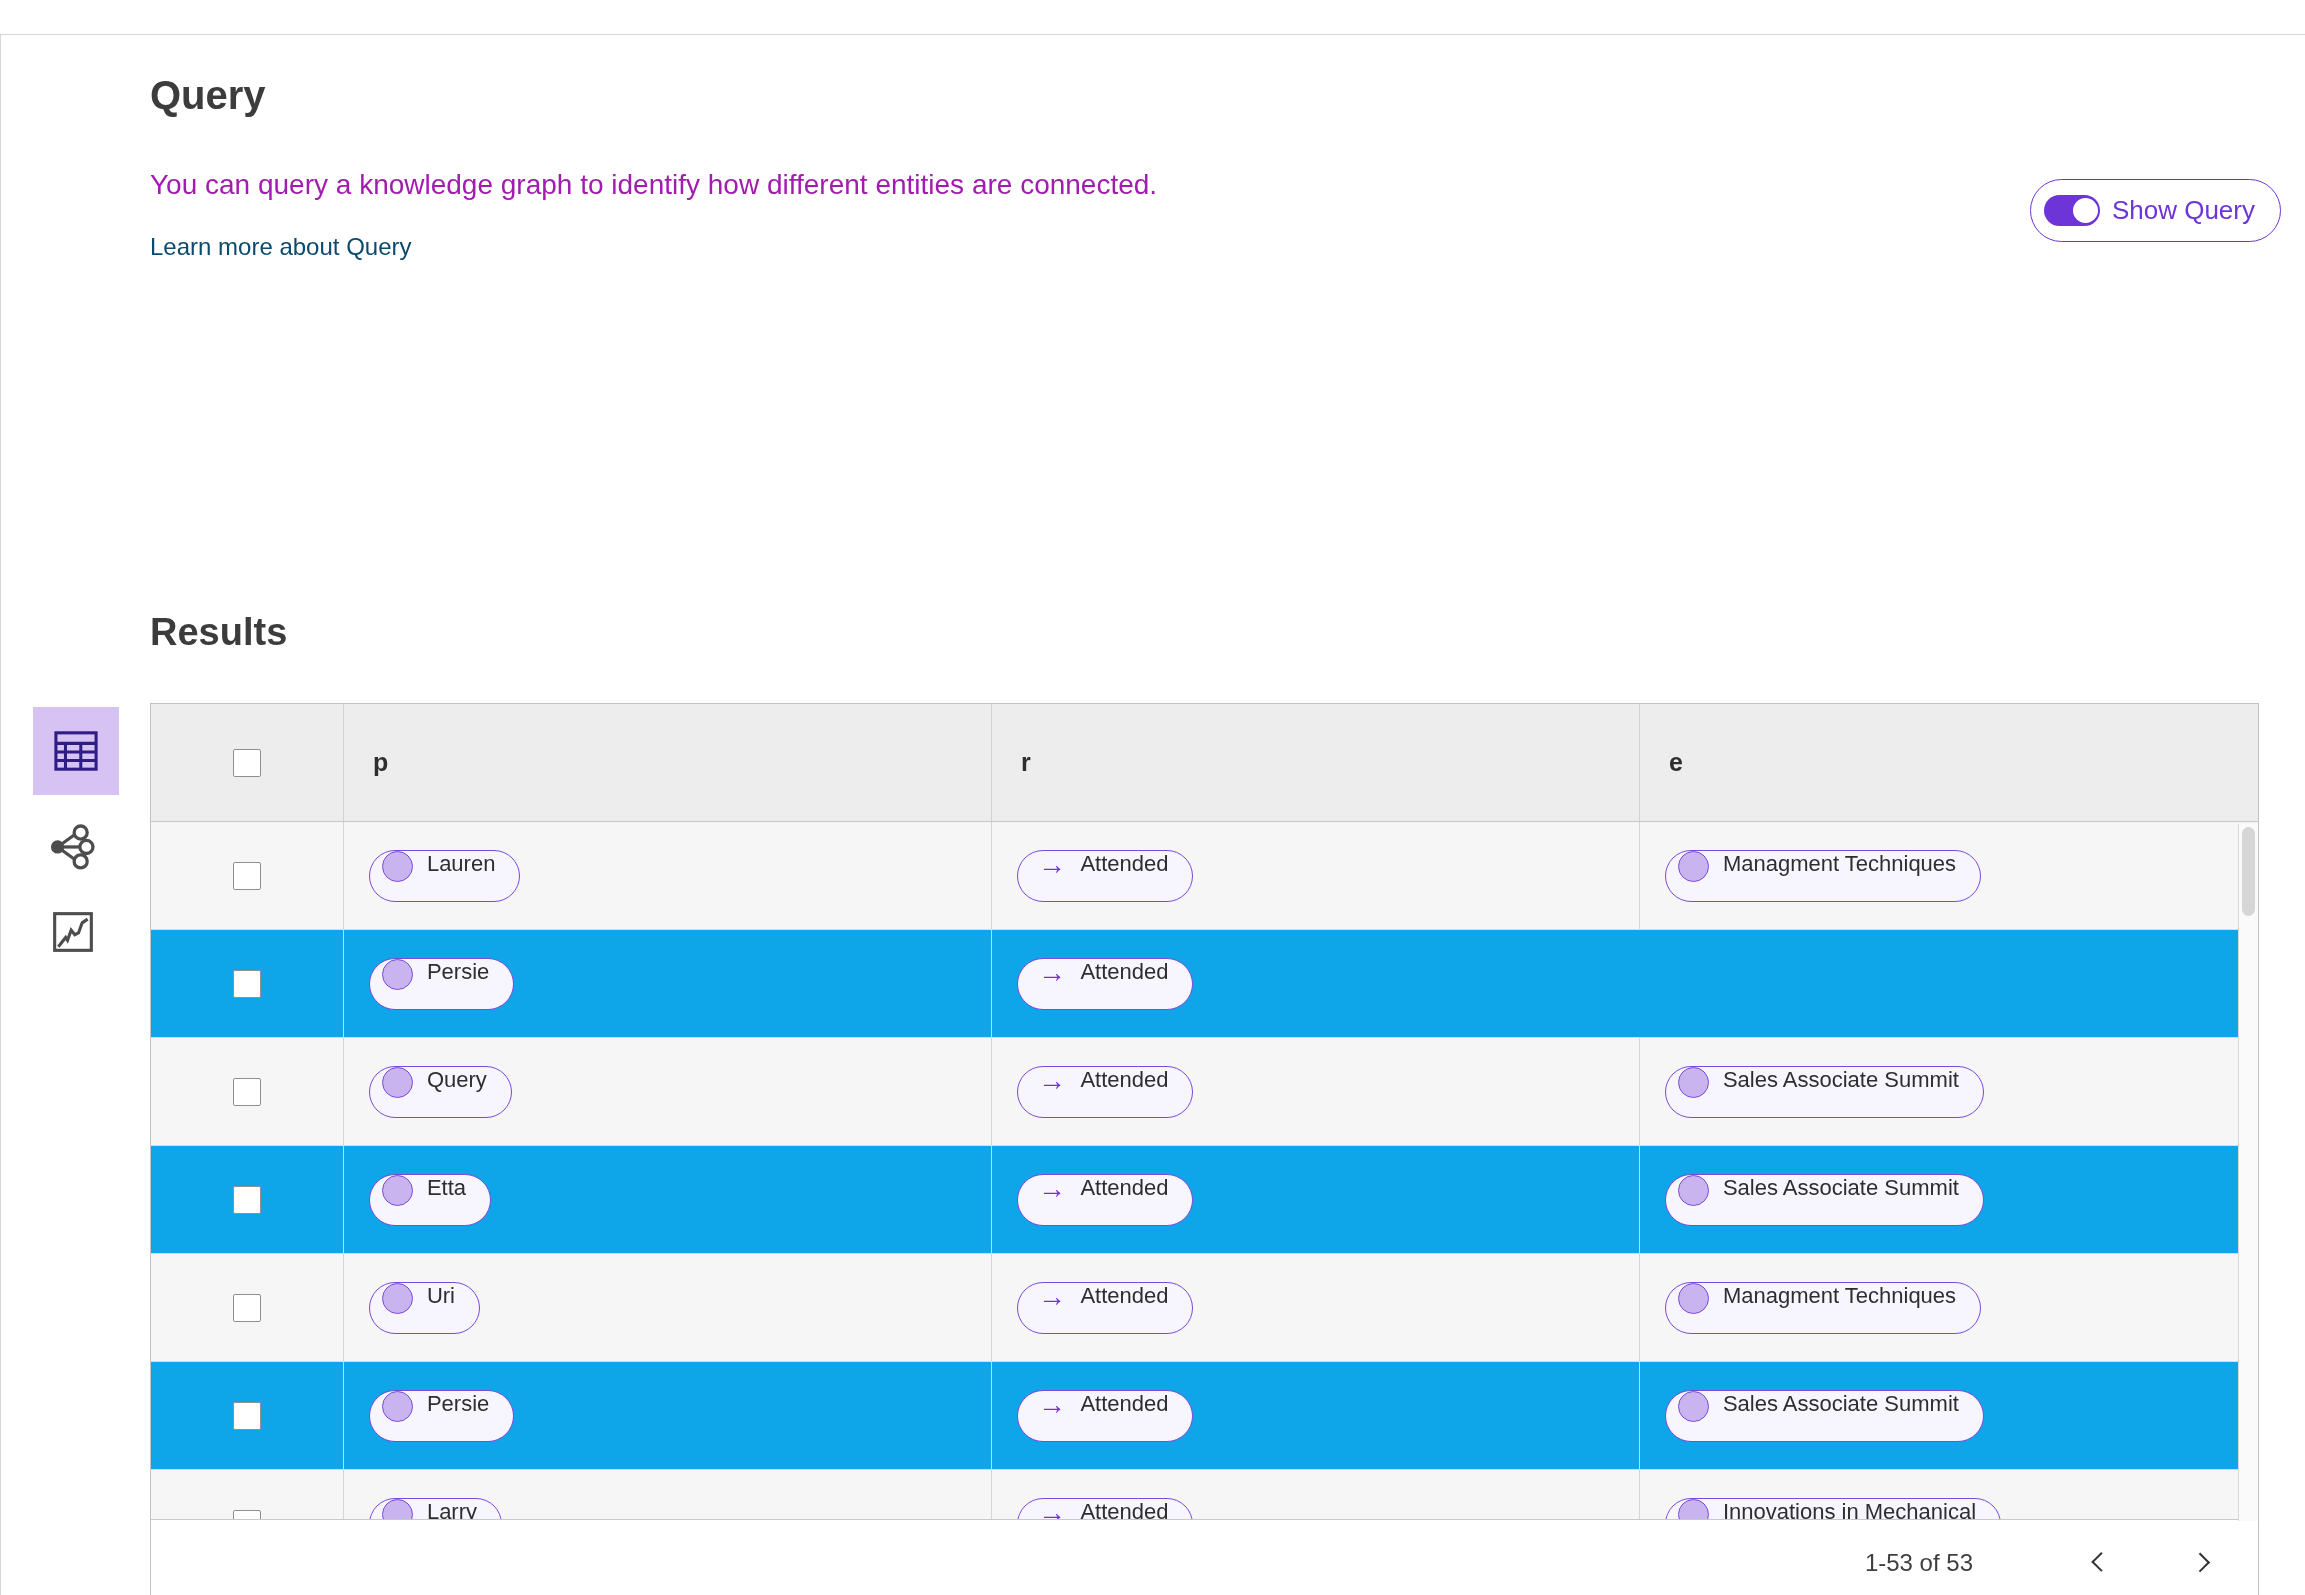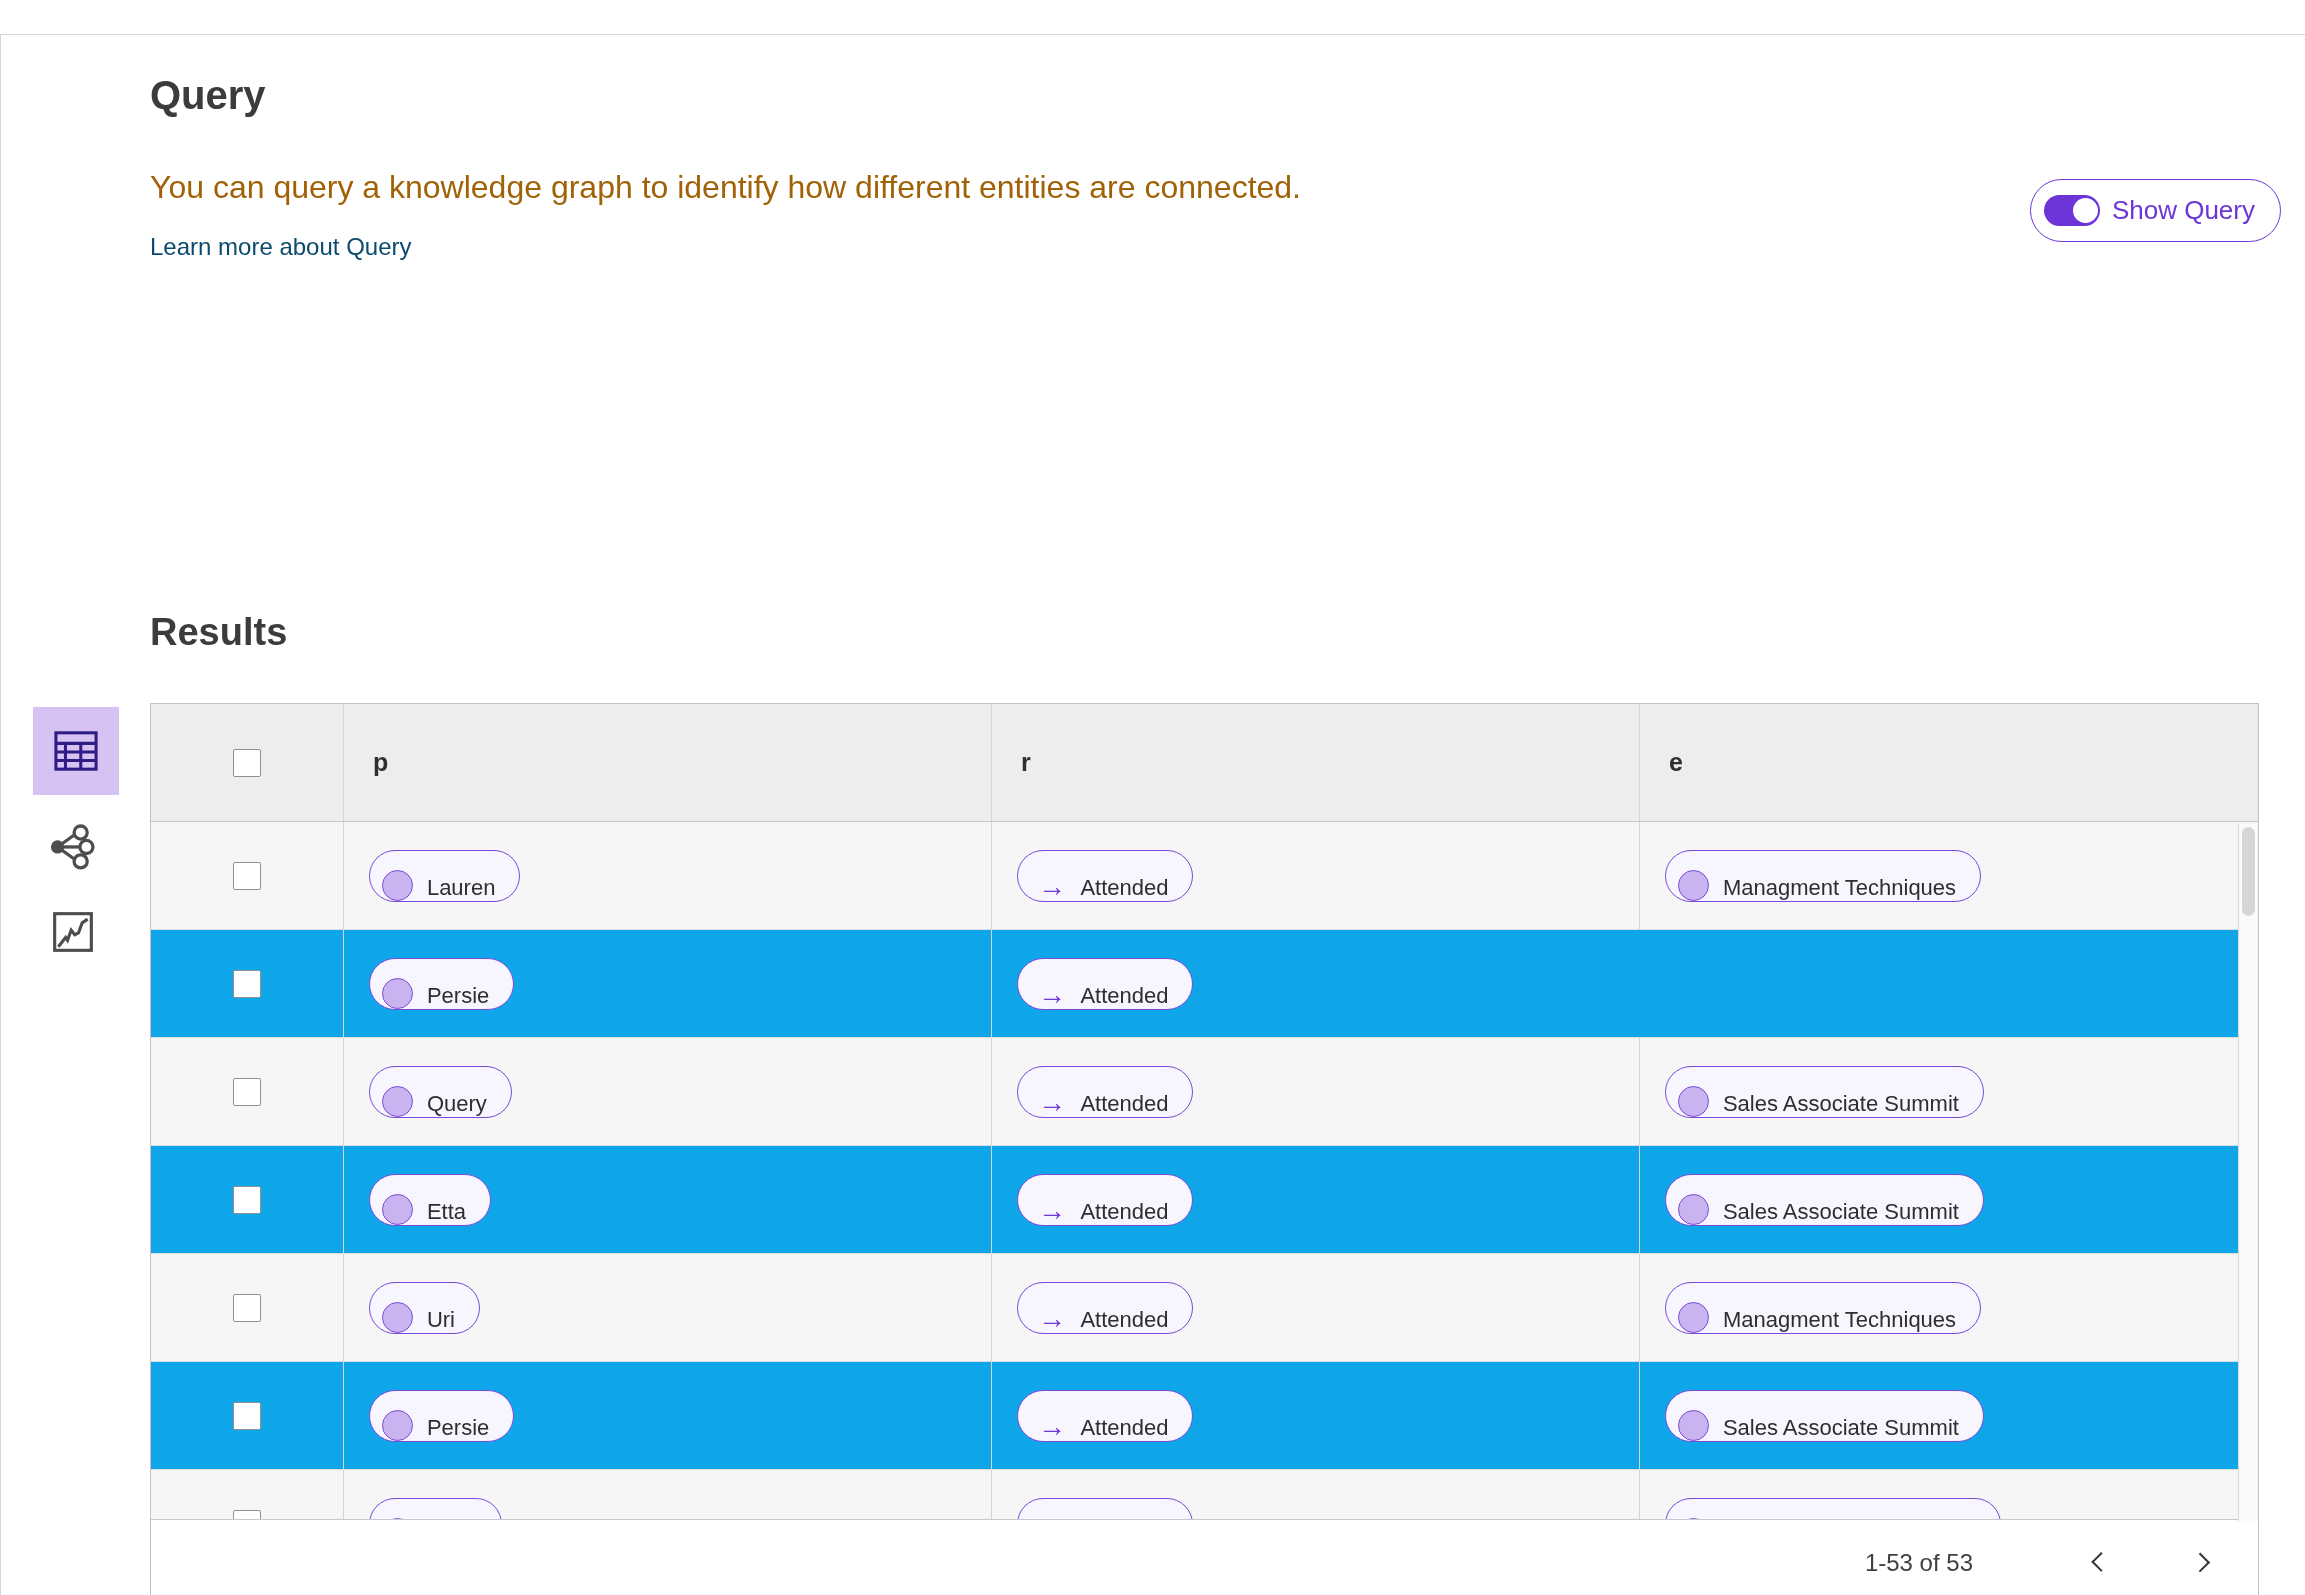--- a/index.html
+++ b/index.html
@@ -6,21 +6,21 @@
   html,body { background:#ffffff; }
   body { font-family:"Liberation Sans", sans-serif; }
   .screen {
     position:relative; width:2306px; height:1596px; background:#fff;
     border:1px solid #d6d6d6; overflow:hidden;margin-top:34px;
   }
   .bottom-bar { position:absolute; left:0; right:0; bottom:0; height:6.7px; background:#1d1c22; }
 
   
   .query-title { position:absolute; left:149px; top:38px; font-size:40px; font-weight:bold; color:#3c3c3c; }
-  .query-desc  { position:absolute; left:149px; top:134px; font-size:32px; color:#a16207; }
+  .query-desc  { position:absolute; left:149px; top:134px; font-size:28px; color:#a21caf; }
   .learn-link  { position:absolute; left:149px; top:198px; font-size:24px; color:#0c4a6e; text-decoration:none; cursor:pointer;text-align:center; }
 
   .show-query {
     position:absolute; left:2029px; top:144px; height:63px; padding:0 25px 0 13.4px;
     border:1.9px solid #6d35d8; border-radius:32px; background:#fff;
     display:inline-flex; align-items:center; gap:11.5px; cursor:pointer;
   }
   .toggle-track { position:relative; width:56px; height:31px; border-radius:15.4px; background:#6d35d8; }
   .toggle-knob  { position:absolute; top:2.9px; right:2.9px; width:25px; height:25px; border-radius:50%; background:#fff; }
   .show-query-label { font-size:26px; color:#6d35d8; }
@@ -77,21 +77,21 @@
   .trow  { display:flex; height:108px; border-bottom:1px solid #dcdcdc; background:#0ea5e9; }
   .trow.odd { background:#f6f6f6; }
   .col-cb { width:192px; display:flex; align-items:center; justify-content:center; }
   .col-p  { width:648px; display:flex; align-items:center; border-left:1px solid #d4d4d4; }
   .col-r  { width:648px; display:flex; align-items:center; border-left:1px solid #d4d4d4; }
   .col-e  { flex:1; display:flex; align-items:center; border-left:1px solid #d4d4d4; }
   .hlabel { font-size:25px; font-weight:bold; color:#2f2f2f; padding-left:29px; }
 
   .pill {
     margin-left:25px; height:52px; border:1.9px solid #7a4bdb; border-radius:26px;
-    background:#f7f5fd; display:inline-flex; align-items:flex-end; gap:14.4px;
+    background:#f7f5fd; display:inline-flex; align-items:flex-start; gap:14.4px;
     padding:0 24px 0 11.5px; cursor:pointer; white-space:nowrap;
   }
   .pill.relation { padding-left:20px; }
   .node-circle { width:31px; height:31px; border-radius:50%; background:#c9b4ef; border:1.9px solid #7a4bdb; flex:0 0 auto; }
   .pill-text { font-size:22px; color:#2e2e2e; }
   .rel-arrow { font-size:28px; color:#6d35d8; line-height:1; }
 
   .scroll-track {
     position:absolute; right:0; top:120px; width:20px; height:697px;
     background:#fafafa; border-left:1px solid #d8d8d8;

